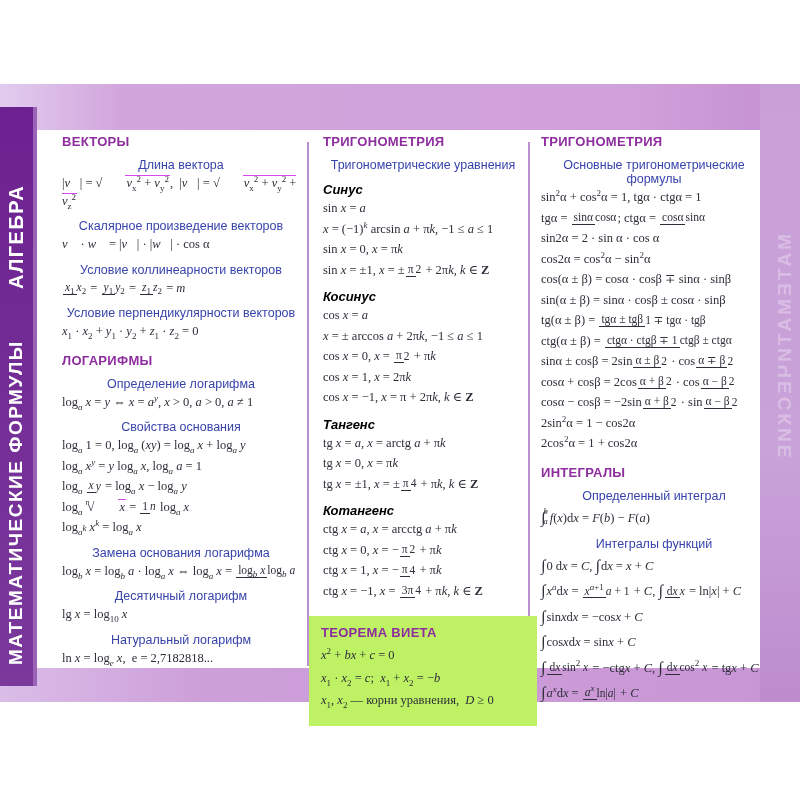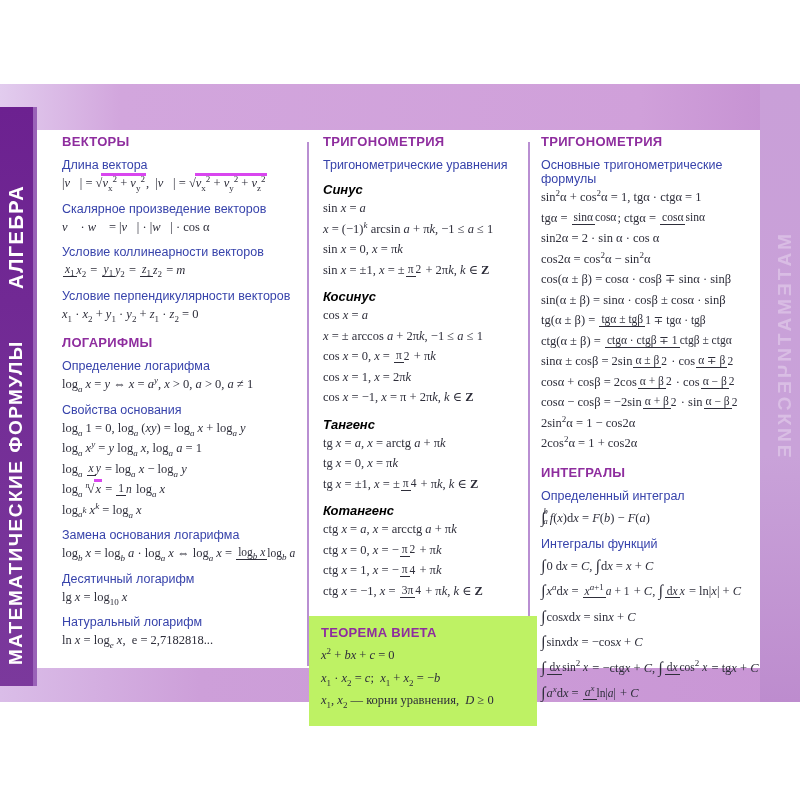--- a/index.html
+++ b/index.html
@@ -31,31 +31,31 @@
   .divider{position:absolute;top:58px;width:2px;height:524px;background:#b98fd2;}
   .div1{left:307px;} .div2{left:528px;}
 
   .col{position:absolute;top:50px;}
   .col0{left:62px;width:238px;}
   .col1{left:323px;width:200px;}
   .col2{left:541px;width:226px;}
 
   .h1{color:#8e2d9e;font-weight:bold;font-size:13px;margin:12px 0 3px;letter-spacing:.3px;}
   .col > .h1:first-child{margin-top:0;}
-  .h2{color:#3743ab;font-size:12.5px;margin:9px 0 2px;}
+  .h2{color:#3743ab;font-size:12.5px;margin:9px 0 2px;text-align:center;}
   .h2i{color:#000000;font-size:13px;font-style:italic;font-weight:bold;margin:10px 0 2px;}
   .f{font-family:"Liberation Serif","DejaVu Serif",serif;font-size:12.5px;color:#2e2e3a;
      margin:3px 0;line-height:1.4;}
   .f i{font-style:italic;}
   sup,sub{font-size:9px;line-height:0;}
   .ri{font-size:8px;margin-right:-2px;}
   .fr{display:inline-flex;flex-direction:row;vertical-align:middle;text-align:center;
       line-height:1.12;font-size:11.5px;margin:0 1px;position:relative;top:-1px;align-items:center;}
   .fr>span:first-child{border-bottom:1px solid #2e2e3a;padding:0 2px;}
-  .sq{border-top:3px solid #d946ef;padding:0 1px;}
+  .sq{border-top:1px solid #d946ef;padding:0 1px;margin-left:24px;}
   .rt{margin-right:-1px;}
   .in{font-size:16px;position:relative;top:1px;margin-right:1px;}
   .lim{display:inline-flex;flex-direction:column;font-size:8.5px;line-height:1.1;
        vertical-align:middle;margin:0 2px 0 -3px;position:relative;top:-2px;text-align:left;}
   .vieta{margin:16px 0 14px -14px;width:206px;background:#bef264;padding:9px 10px 11px 12px;}
   .vh1{color:#8e2d9e;font-weight:bold;font-size:13px;margin:0 0 7px;
        font-family:"Liberation Sans",sans-serif;letter-spacing:.3px;}
   .vieta .f{margin:5px 0;}
 </style>
 </head>
@@ -222,22 +222,22 @@
         </span><i>f</i>(<i>x</i>)d<i>x</i> = <i>F</i>(<i>b</i>) − <i>F</i>(<i>a</i>)</div>
       <div class="h2">Интегралы функций</div>
       <div class="f"><span class="in">∫</span>0 d<i>x</i> = <i>C</i>, <span class="in">∫</span>d<i>x</i> = <i>x</i> + <i>C</i></div>
       <div class="f"><span class="in">∫</span><i>x<sup>a</sup></i>d<i>x</i> = <span class="fr">
           <span><i>x</i><sup><i>a</i>+1</sup></span>
           <span><i>a</i> + 1</span>
         </span> + <i>C</i>, <span class="in">∫</span><span class="fr">
           <span>d<i>x</i></span>
           <span><i>x</i></span>
         </span> = ln|<i>x</i>| + <i>C</i></div>
+      <div class="f"><span class="in">∫</span>sin<i>x</i>d<i>x</i> = −cos<i>x</i> + <i>C</i></div>
       <div class="f"><span class="in">∫</span>cos<i>x</i>d<i>x</i> = sin<i>x</i> + <i>C</i></div>
-      <div class="f"><span class="in">∫</span>sin<i>x</i>d<i>x</i> = −cos<i>x</i> + <i>C</i></div>
       <div class="f"><span class="in">∫</span><span class="fr">
           <span>d<i>x</i></span>
           <span>sin<sup>2</sup> <i>x</i></span>
         </span> = −ctg<i>x</i> + <i>C</i>, <span class="in">∫</span><span class="fr">
           <span>d<i>x</i></span>
           <span>cos<sup>2</sup> <i>x</i></span>
         </span> = tg<i>x</i> + <i>C</i></div>
       <div class="f"><span class="in">∫</span><i>a<sup>x</sup></i>d<i>x</i> = <span class="fr">
           <span><i>a<sup>x</sup></i></span>
           <span>ln|<i>a</i>|</span>

